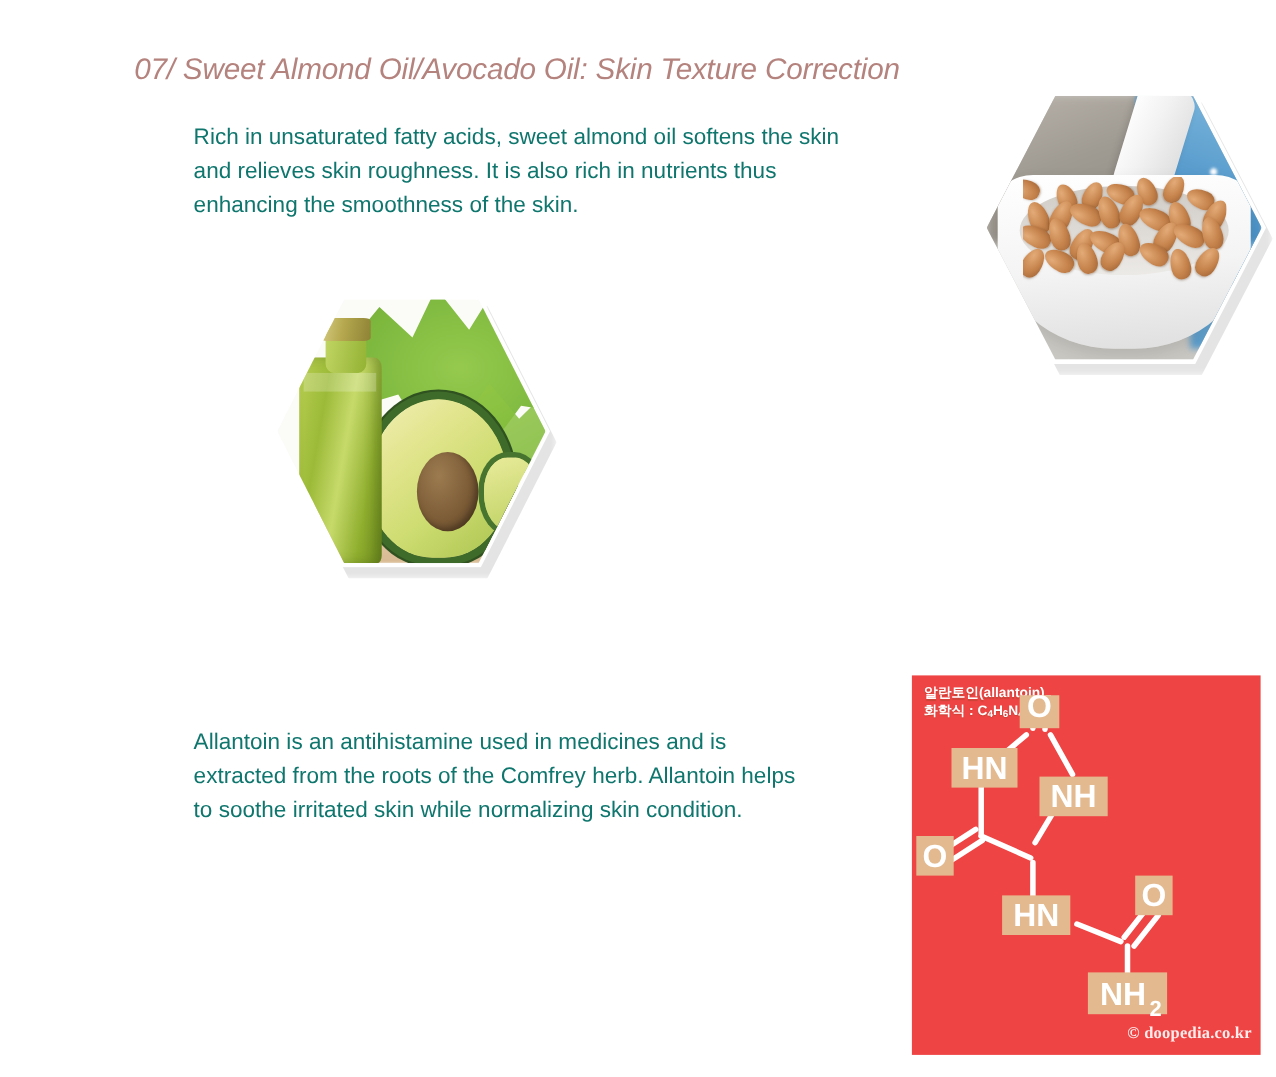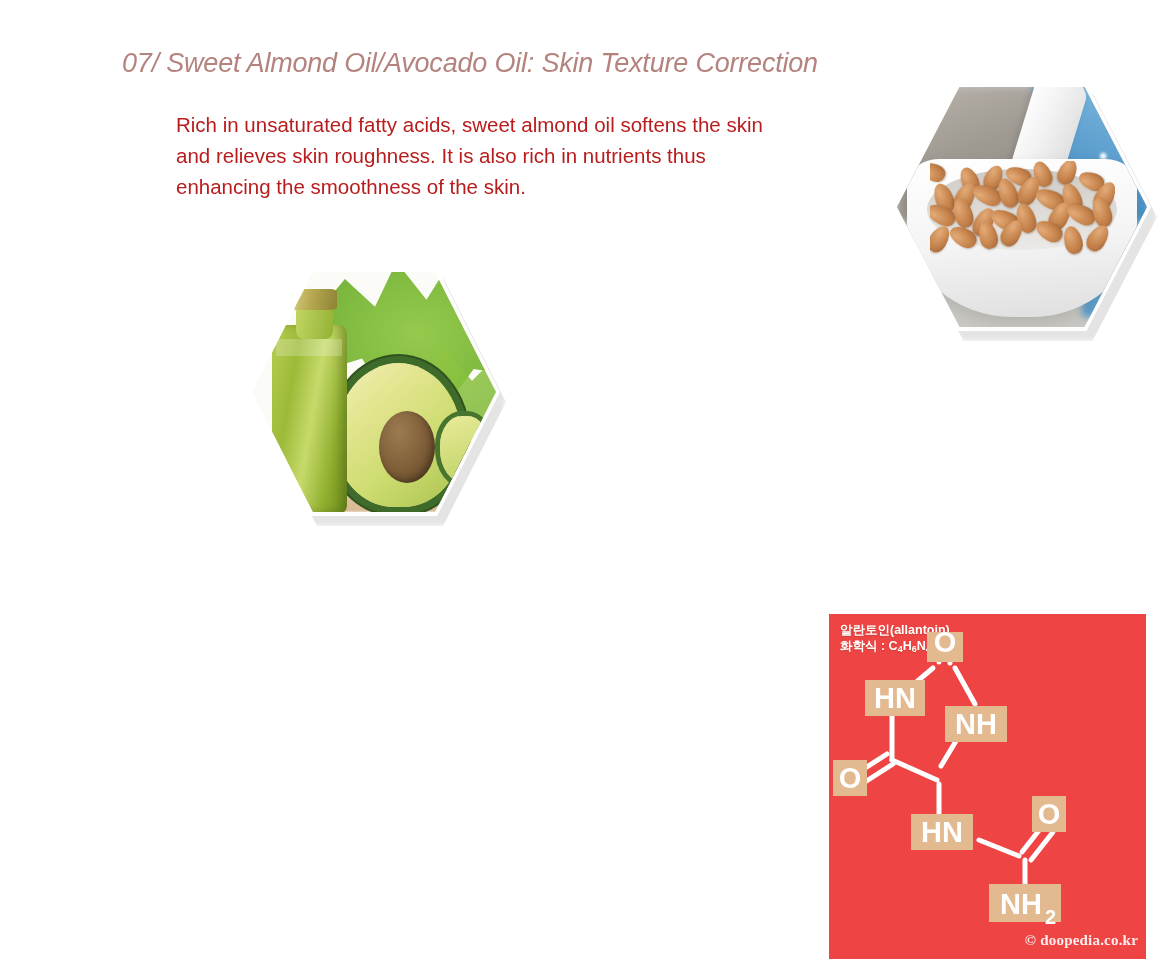--- a/index.html
+++ b/index.html
@@ -35,21 +35,21 @@
   }
   #heading-03 { left: 122px; top: 48px; }
   #heading-04 { left: 122px; top: 592px; }
 
   
   .body-text {
     position: absolute;
     font-family: "Liberation Sans", sans-serif;
     font-size: 20.5px;
     line-height: 31px;
-    color: #b91c1c;
+    color: #0f766e;
     white-space: pre-line;
   }
   #para-almond   { left: 176px; top: 109px; width: 600px; }
   #para-avocado  { left: 513px; top: 352px; width: 600px; }
   #para-allantoin{ left: 176px; top: 659px; width: 560px; }
 
   
   .hex-wrap {
     position: absolute;
   }
@@ -310,20 +310,21 @@
         <div class="avo-pit"></div>
         <div class="bottle"></div>
         <div class="bottle-neck"></div>
         <div class="bottle-cap"></div>
         <div class="bottle-label"></div>
       </div>
     </div>
   </div>
 
 
+  <div class="body-text" id="para-allantoin">Allantoin is an antihistamine used in medicines and is extracted from the roots of the Comfrey herb. Allantoin helps to soothe irritated skin while normalizing skin condition.</div>
 
   <div id="allantoin-panel">
 
     <div id="allantoin-label">
       <div>알란토인(allantoin)</div>
       <div><span>화학식 : </span><span>C</span><sub>4</sub><span>H</span><sub>6</sub><span>N</span><sub>4</sub><span>O</span><sub>3</sub></div>
     </div>
 
     <svg id="allantoin-structure" viewBox="0 0 317 327">
       <g stroke="#ffffff" stroke-width="5" fill="none" stroke-linecap="round">

